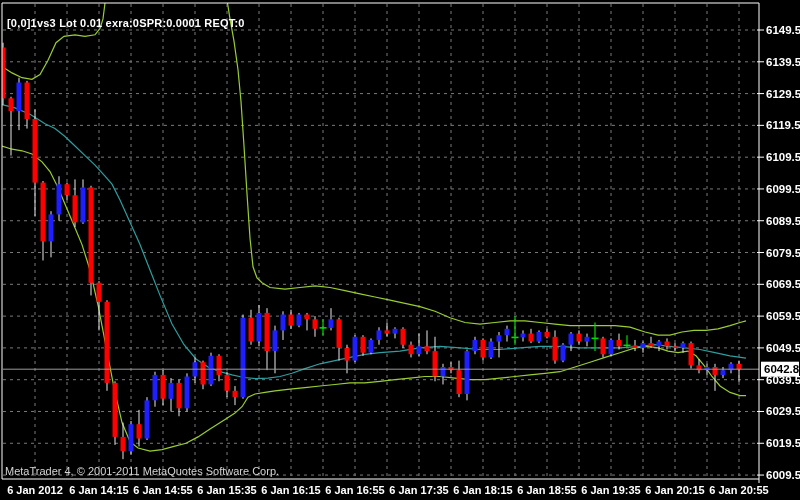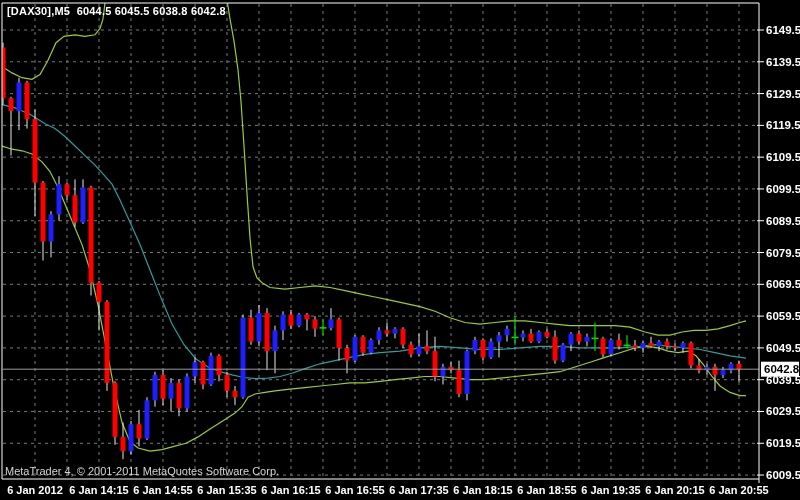--- a/index.html
+++ b/index.html
@@ -309,15 +309,15 @@
         <text x="291" y="494" fill="#ffffff" font-size="11" font-weight="700" text-anchor="middle" font-family="&quot;Liberation Sans&quot;,sans-serif">6 Jan 16:15</text>
         <text x="355" y="494" fill="#ffffff" font-size="11" font-weight="700" text-anchor="middle" font-family="&quot;Liberation Sans&quot;,sans-serif">6 Jan 16:55</text>
         <text x="419" y="494" fill="#ffffff" font-size="11" font-weight="700" text-anchor="middle" font-family="&quot;Liberation Sans&quot;,sans-serif">6 Jan 17:35</text>
         <text x="483" y="494" fill="#ffffff" font-size="11" font-weight="700" text-anchor="middle" font-family="&quot;Liberation Sans&quot;,sans-serif">6 Jan 18:15</text>
         <text x="547" y="494" fill="#ffffff" font-size="11" font-weight="700" text-anchor="middle" font-family="&quot;Liberation Sans&quot;,sans-serif">6 Jan 18:55</text>
         <text x="611" y="494" fill="#ffffff" font-size="11" font-weight="700" text-anchor="middle" font-family="&quot;Liberation Sans&quot;,sans-serif">6 Jan 19:35</text>
         <text x="675" y="494" fill="#ffffff" font-size="11" font-weight="700" text-anchor="middle" font-family="&quot;Liberation Sans&quot;,sans-serif">6 Jan 20:15</text>
         <text x="739" y="494" fill="#ffffff" font-size="11" font-weight="700" text-anchor="middle" font-family="&quot;Liberation Sans&quot;,sans-serif">6 Jan 20:55</text>
       </g>
     </svg>
-  <div id="title1" class="ohlc-title">[DAX30],M5  6044.5 6045.5 6038.8 6042.8</div>
+  <div id="title2" class="ohlc-title">[0,0]1vs3 Lot 0.01 exra:0SPR:0.0001 REQT:0</div>
   <div id="copyright">MetaTrader 4, © 2001-2011 MetaQuotes Software Corp.</div>
 </div>
 
 </body></html>

